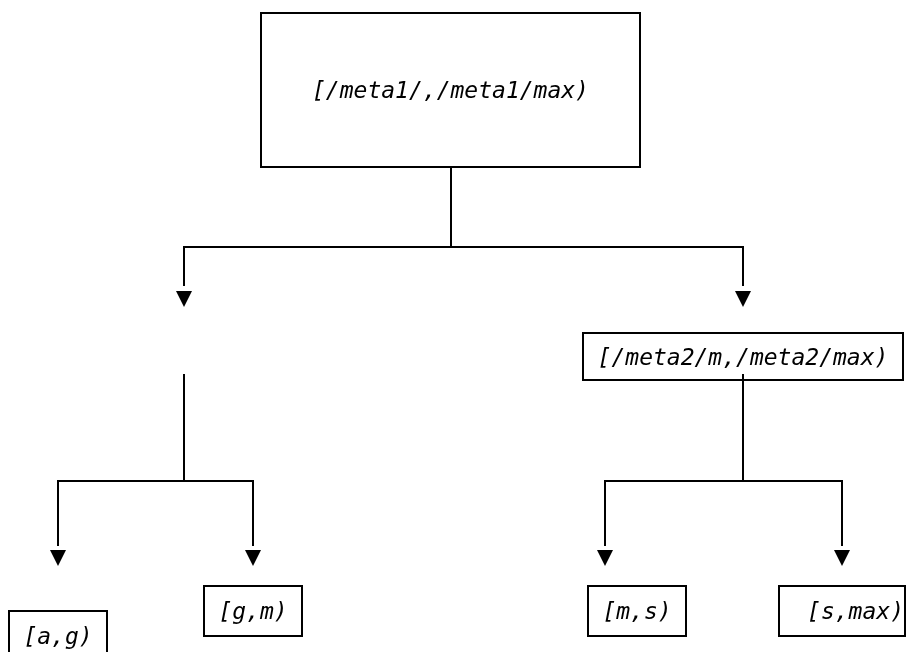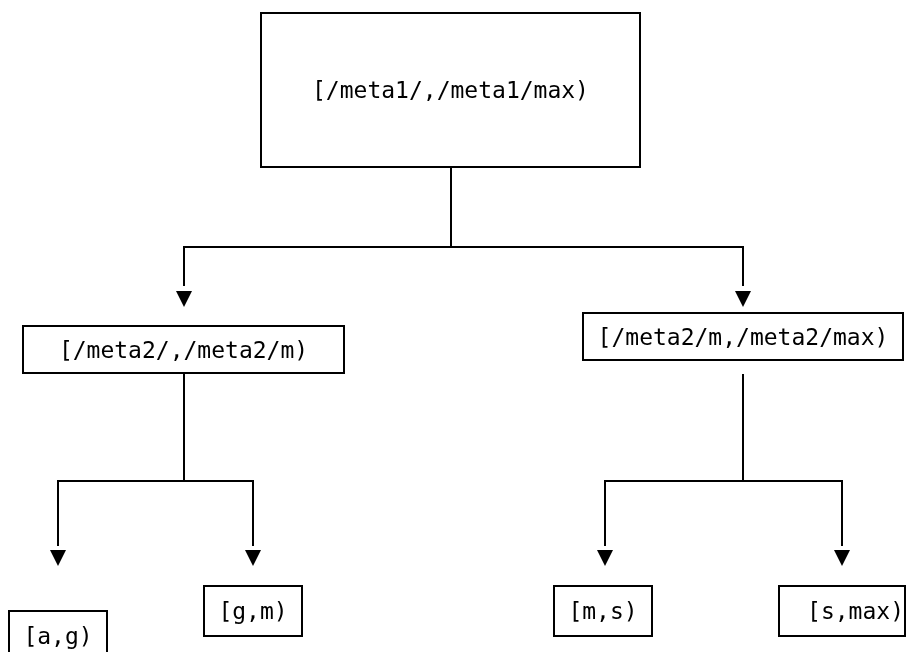--- a/index.html
+++ b/index.html
@@ -7,20 +7,21 @@
     padding: 0;
     background: #ffffff;
   }
   #stage {
     position: relative;
     width: 912px;
     height: 652px;
     background: #ffffff;
     overflow: hidden;
     font-family: "DejaVu Sans Mono", "Liberation Mono", monospace;
+    font-style: italic;
   }
   .node {
     position: absolute;
     box-sizing: border-box;
     border: 2px solid #000000;
     background: #ffffff;
     display: flex;
     align-items: center;
     justify-content: center;
     font-size: 23px;
@@ -43,37 +44,34 @@
 </style>
 </head>
 <body>
 
 <div id="stage">
 
   <div class="node" style="left:260px; top:12px; width:381px; height:156px;">
     <span>[/meta1/,/meta1/max)</span>
   </div>
 
-  <div class="node" style="left:22px; top:325px; width:323px; height:49px;">
-    <span>[/meta2/,/meta2/m)</span>
-  </div>
 
-  <div class="node" style="left:582px; top:312px; width:322px; height:49px;">
+  <div class="node" style="left:582px; top:332px; width:322px; height:49px;">
     <span>[/meta2/m,/meta2/max)</span>
   </div>
 
   <div class="node" style="left:8px; top:585px; width:100px; height:52px;margin-top:25px;">
     <span>[a,g)</span>
   </div>
 
   <div class="node" style="left:203px; top:585px; width:100px; height:52px;">
     <span>[g,m)</span>
   </div>
 
-  <div class="node" style="left:553px; top:585px; width:100px; height:52px;">
+  <div class="node" style="left:587px; top:585px; width:100px; height:52px;">
     <span>[m,s)</span>
   </div>
 
   <div class="node" style="left:778px; top:585px; width:128px; height:52px;justify-content:flex-end;">
     <span>[s,max)</span>
   </div>
 
   <div class="line" style="left:450px; top:168px; width:2px; height:80px;"></div>
   <div class="line" style="left:183px; top:246px; width:561px; height:2px;"></div>
   <div class="line" style="left:183px; top:246px; width:2px; height:40px;"></div>

